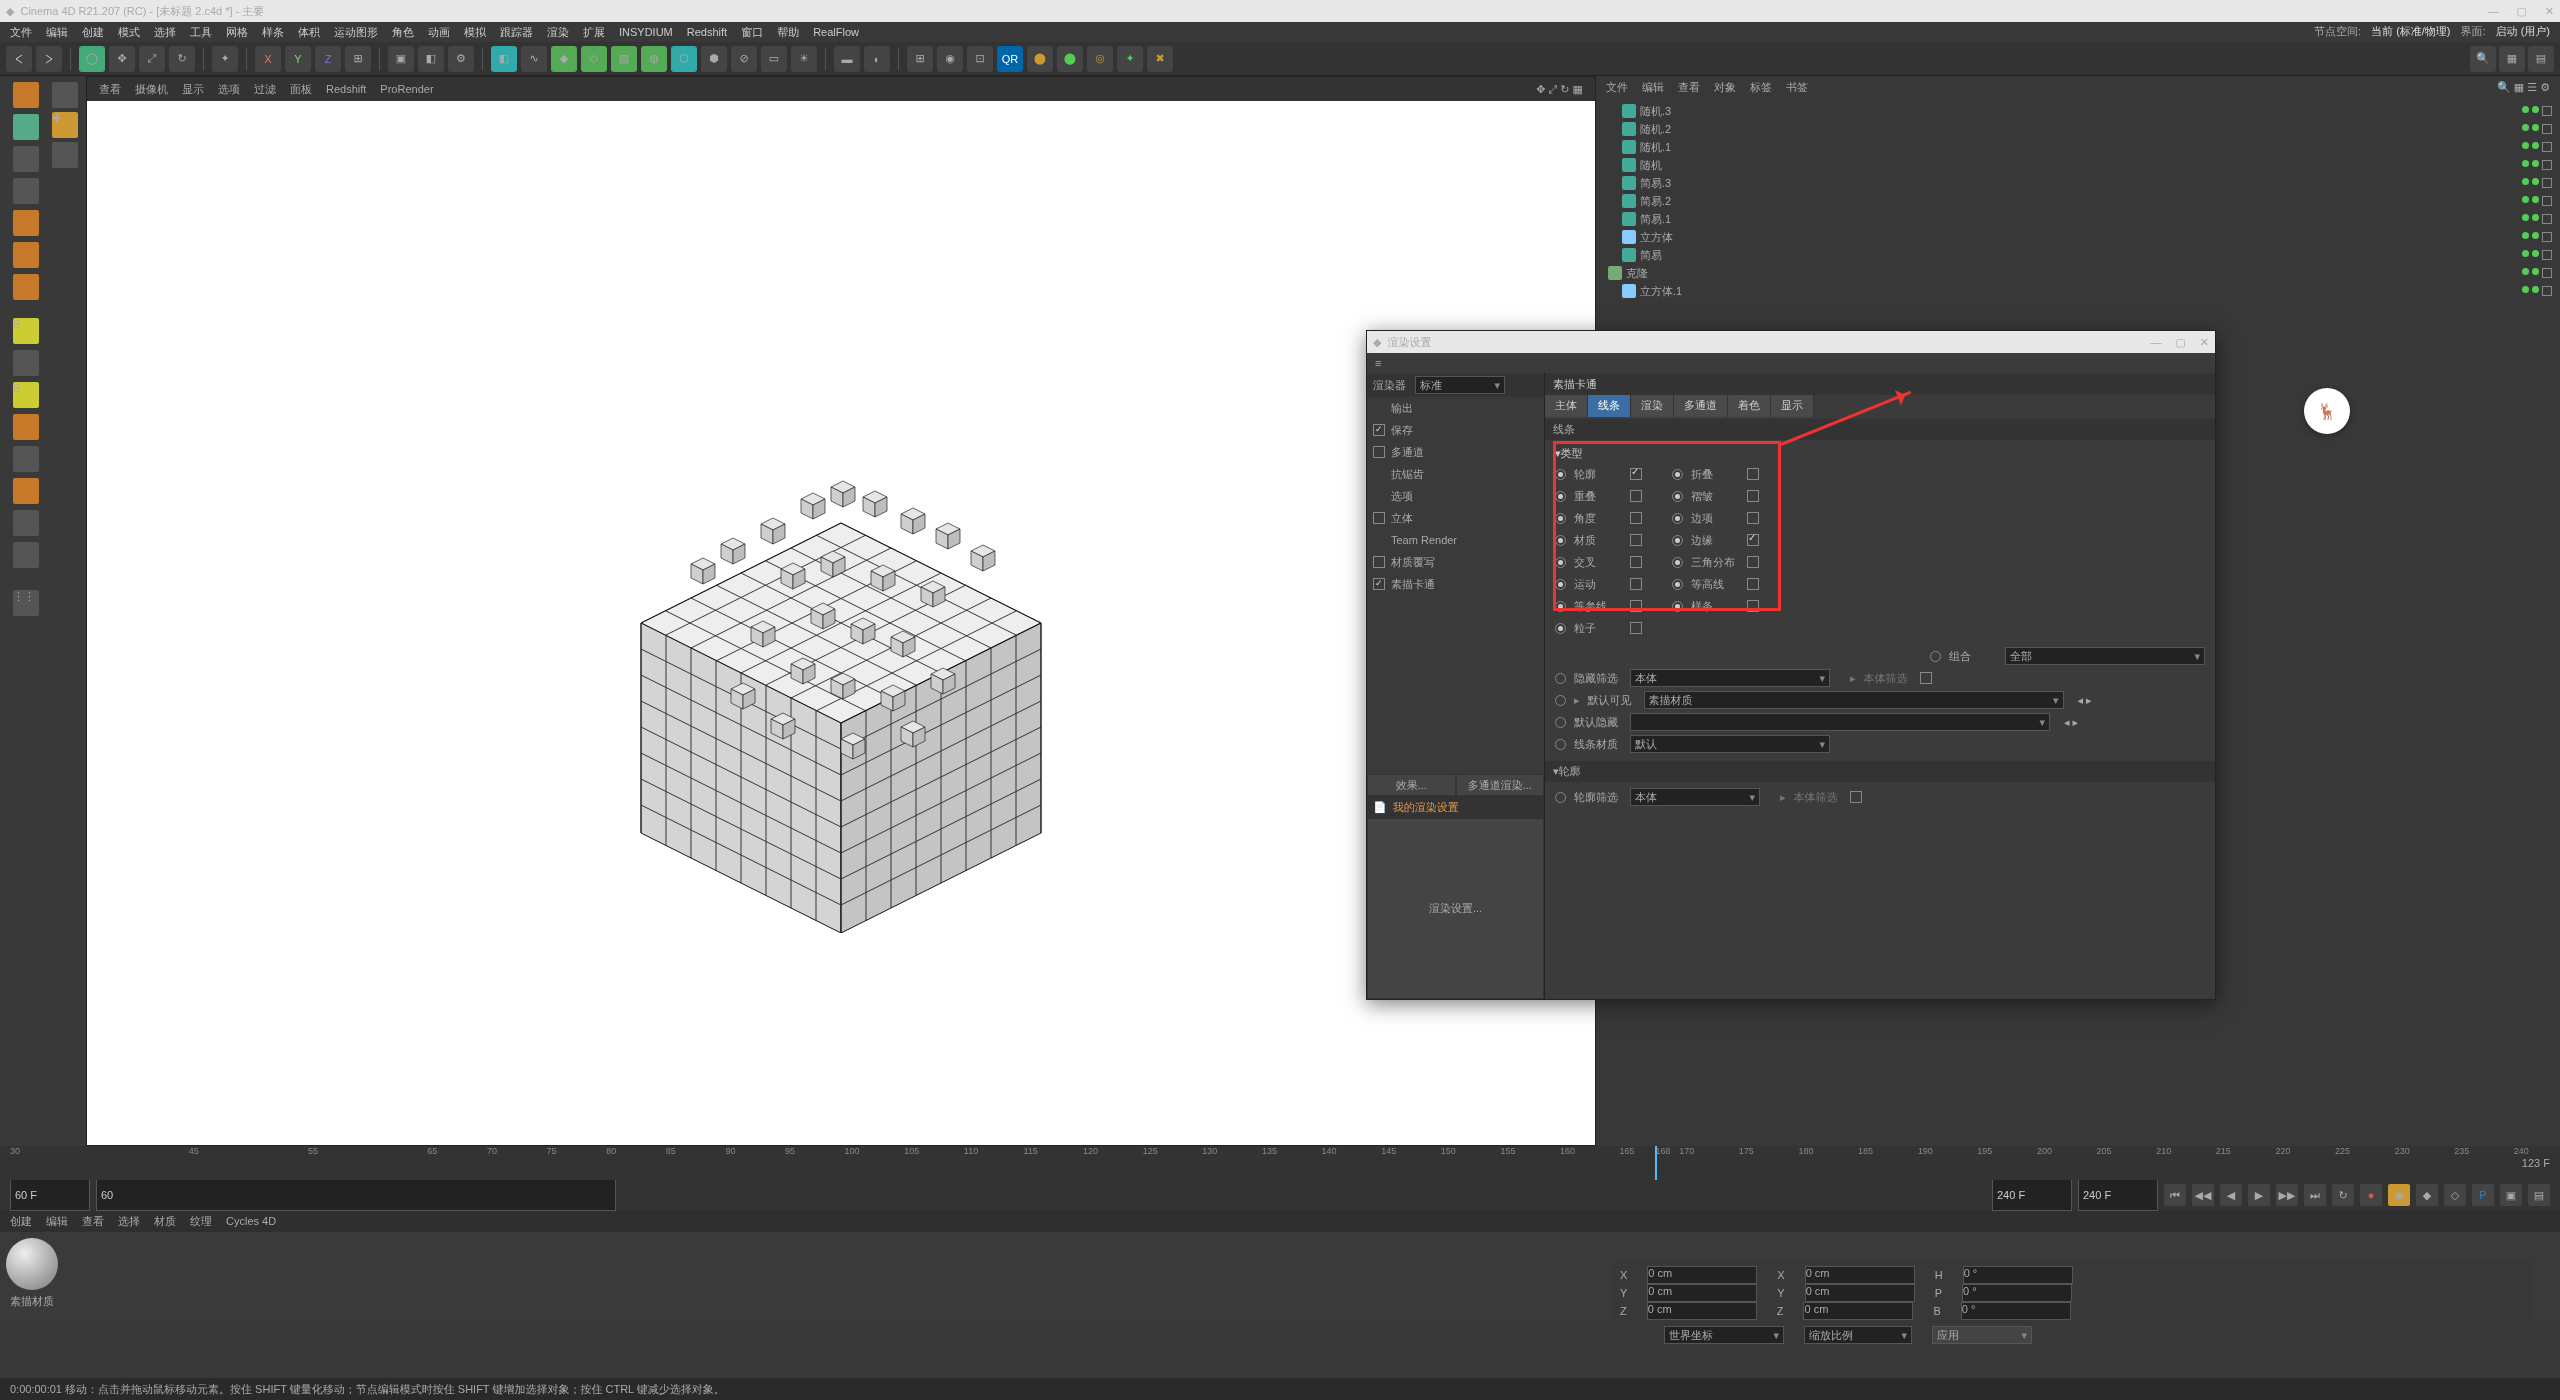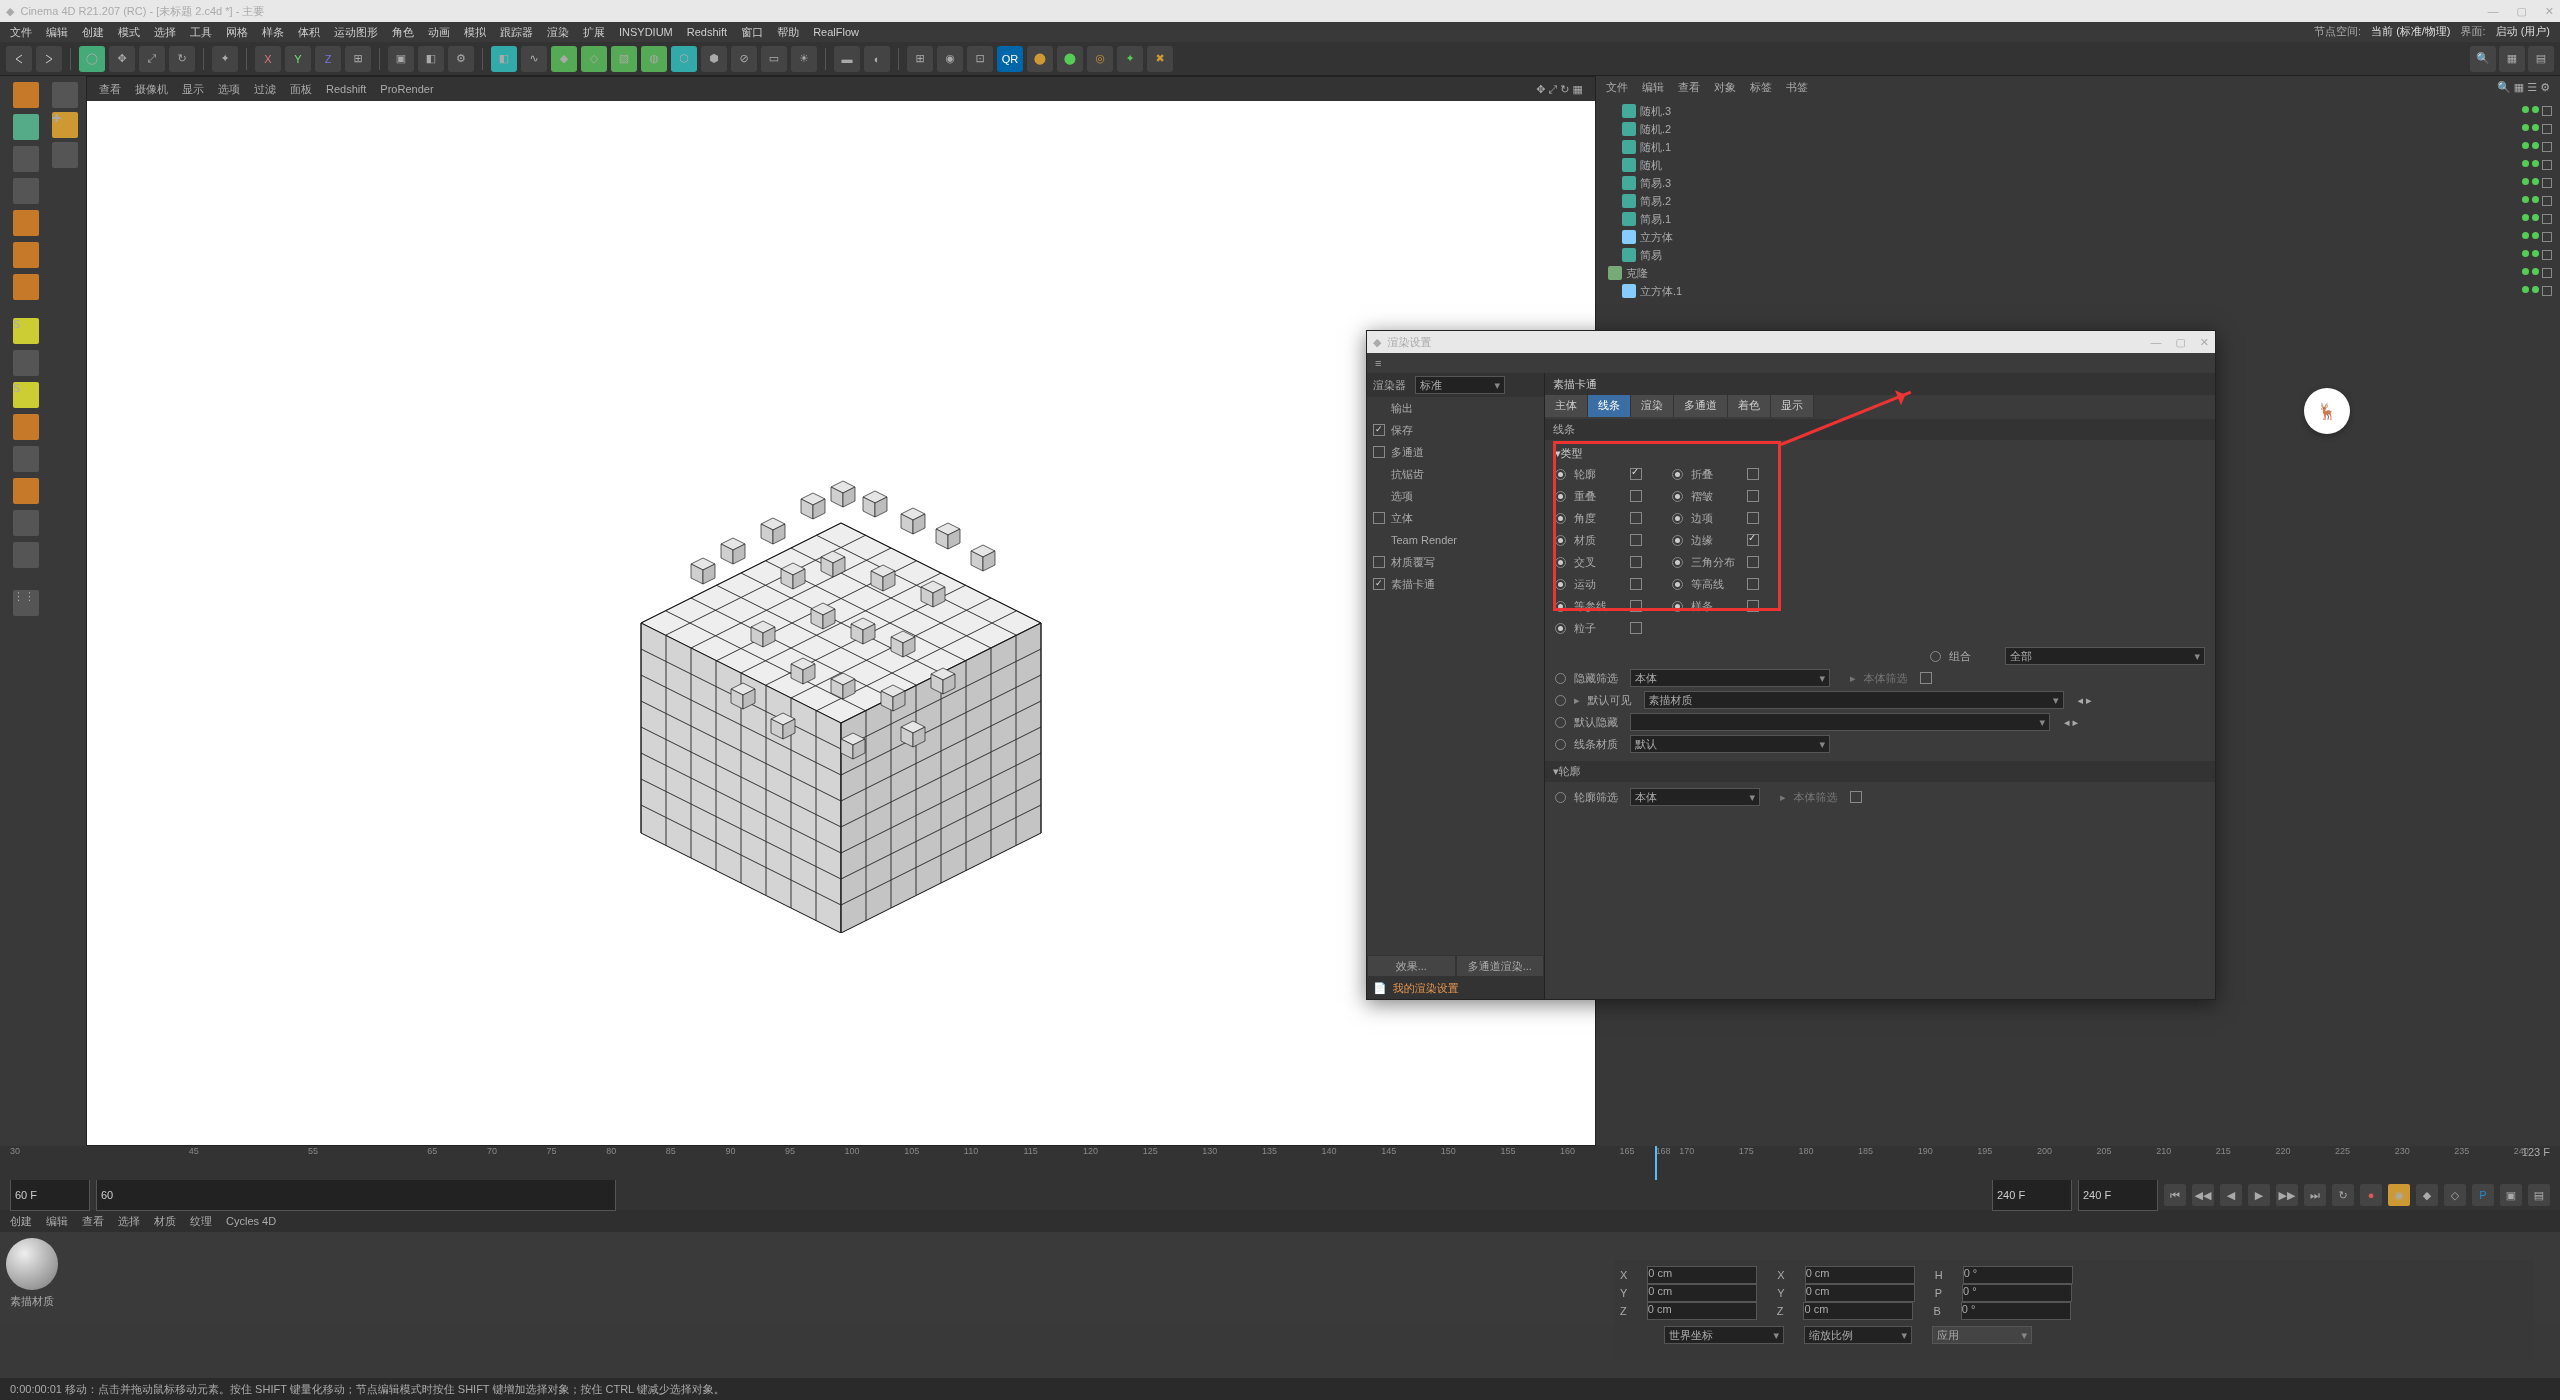--- a/index.html
+++ b/index.html
@@ -25,21 +25,21 @@
 .rightpanel { flex:1; background:#383838; display:flex; flex-direction:column;}
 .objmgr-menu { height:22px; display:flex; align-items:center; gap:14px; padding:0 10px;}
 .objtree { padding:4px 8px;}
 .objrow { display:flex; align-items:center; height:18px; gap:4px;}
 .objrow .tog { margin-left:auto; display:flex; gap:3px;}
 .dot { width:7px; height:7px; border-radius:50%;}
 .dot.g{background:#5c5;}
 .chk { width:10px; height:10px; border:1px solid #888;}
 .objicon { width:14px; height:14px; border-radius:2px;}
 .oi-b{background:#4a9;} .oi-g{background:#7a7;} .oi-c{background:#8cf;}
-.timeline { height:34px; background:#333; display:flex; padding:0 10px;}
+.timeline { height:34px; background:#333; display:flex; align-items:center; padding:0 10px;}
 .ruler { flex:1; height:100%; position:relative; background:#333;}
 .tick { position:absolute; top:0; font-size:9px; color:#888;}
 .tlctrl { height:30px; background:#333; display:flex; align-items:center; gap:6px; padding:0 10px;}
 .fld { width:80px; height:32px; background:#222; border:1px solid #555; color:#ccc; padding:0 4px;}
 .pbtn { width:22px; height:22px; background:#444; border-radius:2px; display:flex; align-items:center; justify-content:center;}
 .matbar { height:22px; background:#2f2f2f; display:flex; align-items:center; gap:14px; padding:0 10px;}
 .matarea { height:92px; background:#3a3a3a; display:flex; align-items:flex-start; padding:6px; gap:10px;}
 .matball { width:52px; height:52px; border-radius:50%; background:radial-gradient(circle at 35% 30%,#eee,#777);}
 .coordbar { position:absolute; right:26px; bottom:40px; width:920px; height:100px; display:flex; flex-direction:column; gap:2px; padding:6px; background:#383838;}
 .crow { display:flex; gap:20px; align-items:center;}
@@ -660,20 +660,23 @@
             <span>效果...</span>
           </div>
         <div class="rsbotbtn">
             <span>多通道渲染...</span>
           </div>
       </div>
       <div class="rslitem" style="background:#333;">
           <span style="color:#e89850;">📄</span>
           <span style="color:#e89850;">我的渲染设置</span>
         </div>
+      <div class="rsbotbtn" style="height:24px;">
+          <span>渲染设置...</span>
+        </div>
     </div>
     <div class="rsright" style="position:relative;">
       <div class="rstitle">素描卡通</div>
       <div class="rstabs" id="rstabs">
           <div class="rstab">主体</div>
           <div class="rstab act">线条</div>
           <div class="rstab">渲染</div>
           <div class="rstab">多通道</div>
           <div class="rstab">着色</div>
           <div class="rstab">显示</div>

